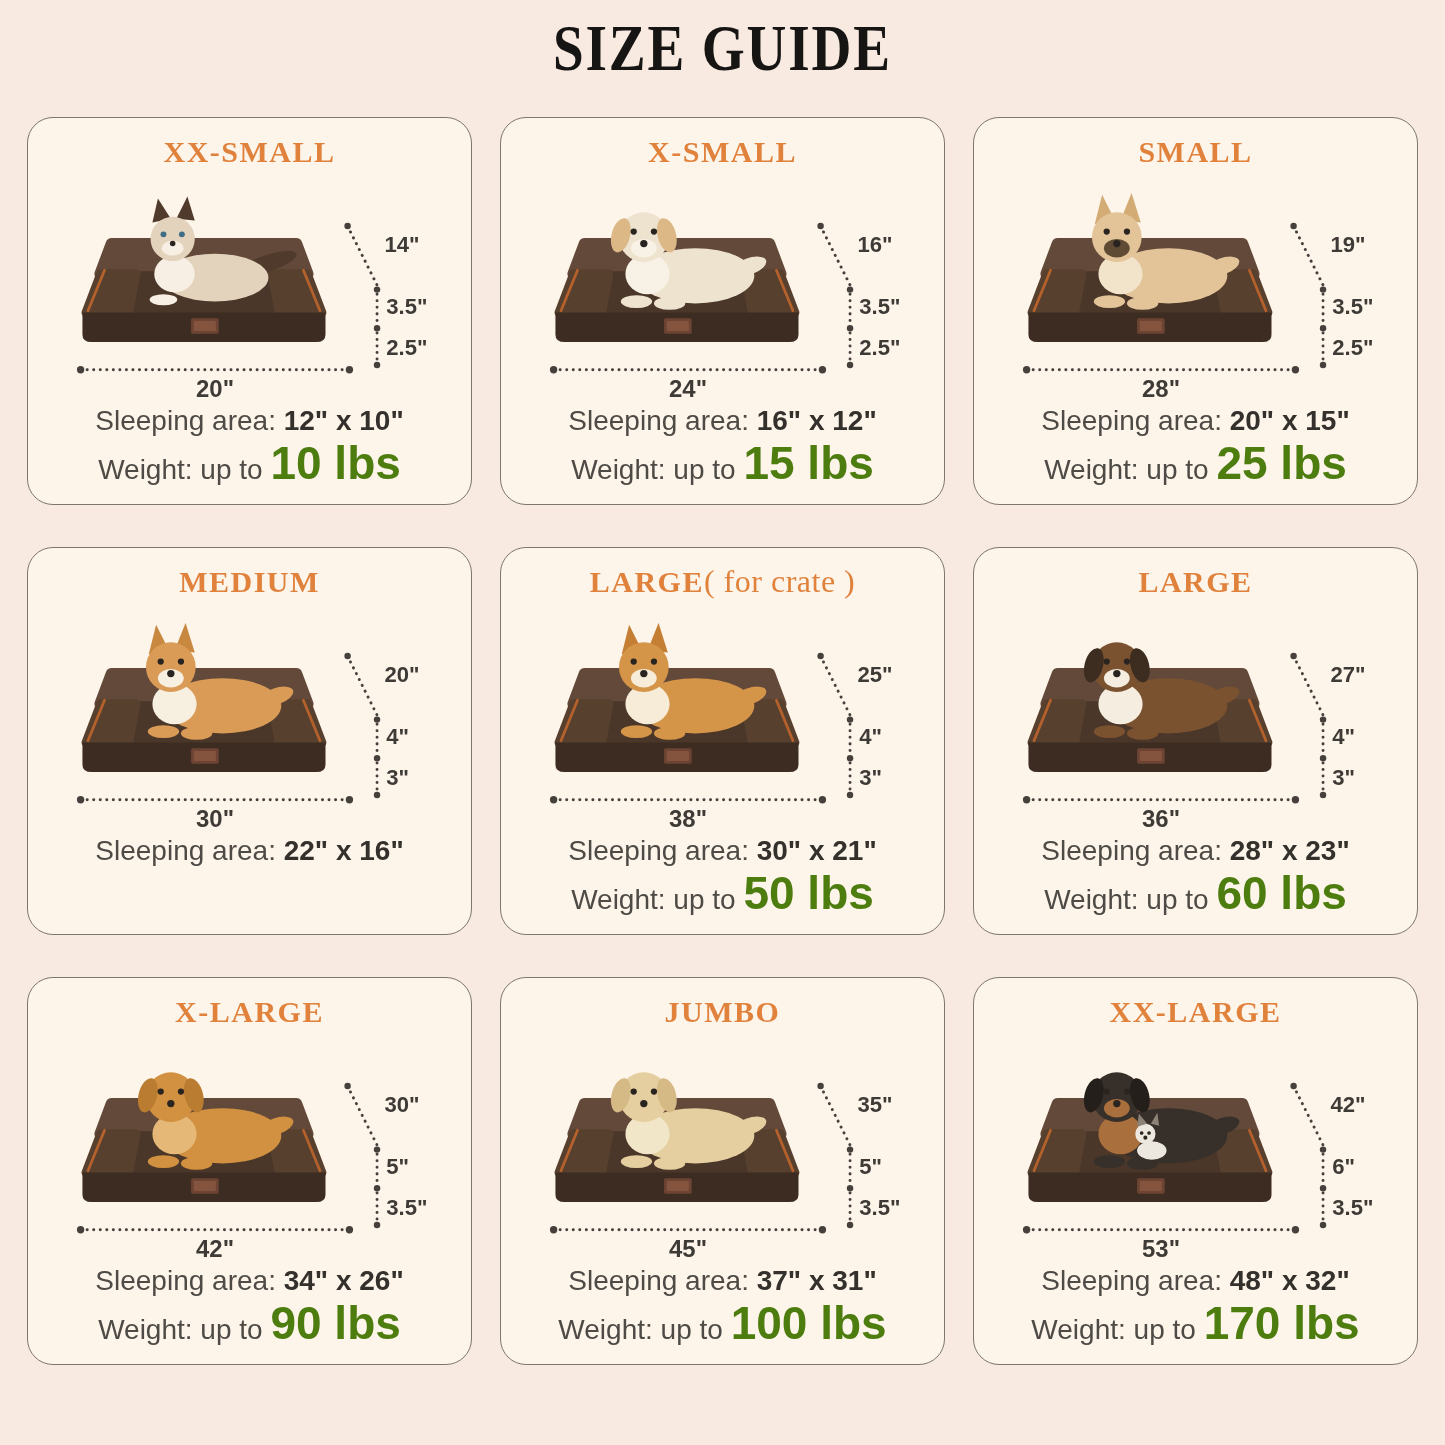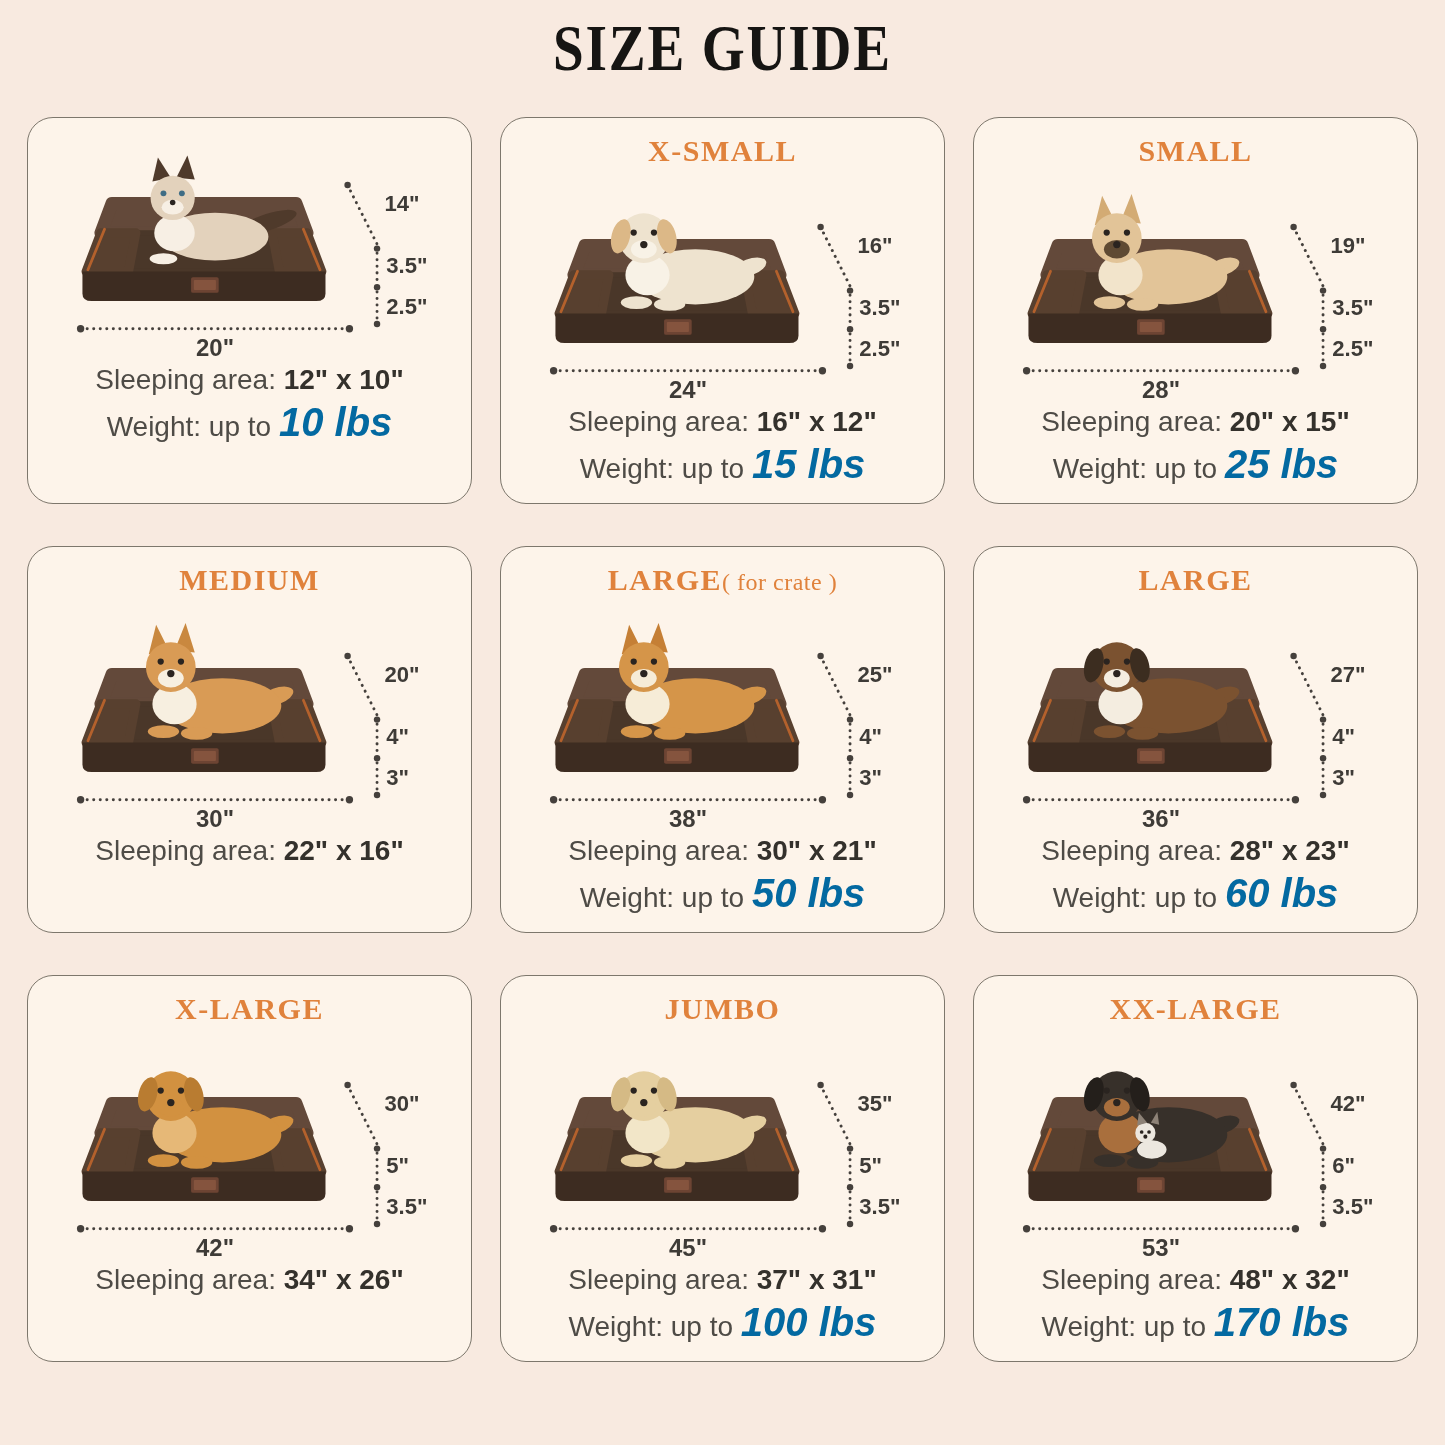--- a/index.html
+++ b/index.html
@@ -24,34 +24,34 @@
     column-gap:28px;row-gap:42px;
   }
   .card{
     background:#fdf4ea;border:1.5px solid #7d776c;border-radius:26px;
     padding:10px 10px 12px;text-align:center;min-height:352px;
   }
   .card-title{
     margin:6px 0 0;font-family:"Liberation Serif", serif;font-weight:700;
     font-size:30px;letter-spacing:1.5px;color:#e0823c;line-height:34px;
   }
-  .card-title .suffix{font-weight:400;font-size:24px;letter-spacing:.5px;}
+  .card-title .suffix{font-weight:400;font-size:32px;letter-spacing:.5px;}
   .card-title .suffix:empty{margin-left:0;}
   svg.fig{display:block;margin:0 auto;width:418px;height:232px;}
   svg text{
     font-family:"Liberation Sans", sans-serif;font-weight:700;
     font-size:24px;fill:#3e3b37;
   }
   svg text.wtext{font-size:26px;}
   .dot{stroke:#45403c;stroke-width:3.2;stroke-dasharray:.1 7;stroke-linecap:round;fill:none;}
   .annot circle{fill:#45403c;}
   p.sleep,p.weight{margin:2px 0 0;font-size:28px;color:#4e4b46;line-height:36px;}
   p.sleep b{color:#34312c;}
   p.weight{line-height:44px;}
-  p.weight b.lbs{color:#0369a1;font-size:40px;font-style:italic;}
+  p.weight b.lbs{color:#4d7c0f;font-size:46px;}
   
   .c-cat{--m:#e3d2bc;--c:#f7efe4;--e:#4f3a2b;--z:#f7efe4;}
   .c-maltese{--m:#eee3cf;--c:#f8f2e6;--e:#dcb887;--z:#f8f2e6;}
   .c-french-bulldog{--m:#e2c498;--c:#f2e4cb;--e:#d3ab74;--z:#5f4a33;}
   .c-corgi{--m:#d99b55;--c:#f7efe0;--e:#c9883f;--z:#f7efe0;}
   .c-shiba-inu{--m:#d59549;--c:#f6ecd7;--e:#c57f35;--z:#f6ecd7;}
   .c-border-collie{--m:#7b5230;--c:#f4ede0;--e:#3c2d20;--z:#f4ede0;}
   .c-golden-retriever{--m:#d29140;--c:#e6b877;--e:#b97c31;--z:#d29140;}
   .c-labrador{--m:#e5cfa0;--c:#f2e6c8;--e:#d5ba85;--z:#e5cfa0;}
   .c-rottweiler{--m:#37302a;--c:#a96f3d;--e:#241f1b;--z:#a96f3d;}
@@ -128,20 +128,21 @@
     </g>
   </defs>
 </svg>
 
 <header class="page-header">
   <h1>SIZE GUIDE</h1>
 </header>
 
 <main class="grid">
   <section class="card c-cat">
+    <h2 class="card-title"><span>XX-SMALL</span><span class="suffix"></span></h2>
     <svg class="fig" viewBox="0 0 420 252">
       <use href="#bed" y="30"></use>
       <use class="pet-use" href="#pet-cat" y="30"></use>
       <g class="annot">
         <line class="dot" x1="316" y1="62" x2="348" y2="126"></line>
         <line class="dot" x1="348" y1="136" x2="348" y2="168"></line>
         <line class="dot" x1="348" y1="178" x2="348" y2="210"></line>
         <circle cx="316" cy="62" r="3.5"></circle>
         <circle cx="348" cy="131" r="3.5"></circle>
         <circle cx="348" cy="173" r="3.5"></circle>
@@ -304,20 +305,21 @@
         <line class="dot" x1="26" y1="218" x2="318" y2="218"></line>
         <circle cx="26" cy="218" r="4"></circle>
         <circle cx="318" cy="218" r="4"></circle>
         <text x="356" y="90">30"</text>
         <text x="358" y="158">5"</text>
         <text x="358" y="202">3.5"</text>
         <text class="wtext" x="172" y="248" text-anchor="middle">42"</text>
       </g>
     </svg>
     <p class="sleep"><span>Sleeping area:</span> <b>34" x 26"</b></p>
+    <p class="weight"><span>Weight: up to</span> <b class="lbs">90 lbs</b></p>
   </section>
 
   <section class="card c-labrador">
     <h2 class="card-title"><span>JUMBO</span><span class="suffix"></span></h2>
     <svg class="fig" viewBox="0 0 420 252">
       <use href="#bed" y="30"></use>
       <use class="pet-use" href="#pet-floppy" y="30"></use>
       <g class="annot">
         <line class="dot" x1="316" y1="62" x2="348" y2="126"></line>
         <line class="dot" x1="348" y1="136" x2="348" y2="168"></line>

